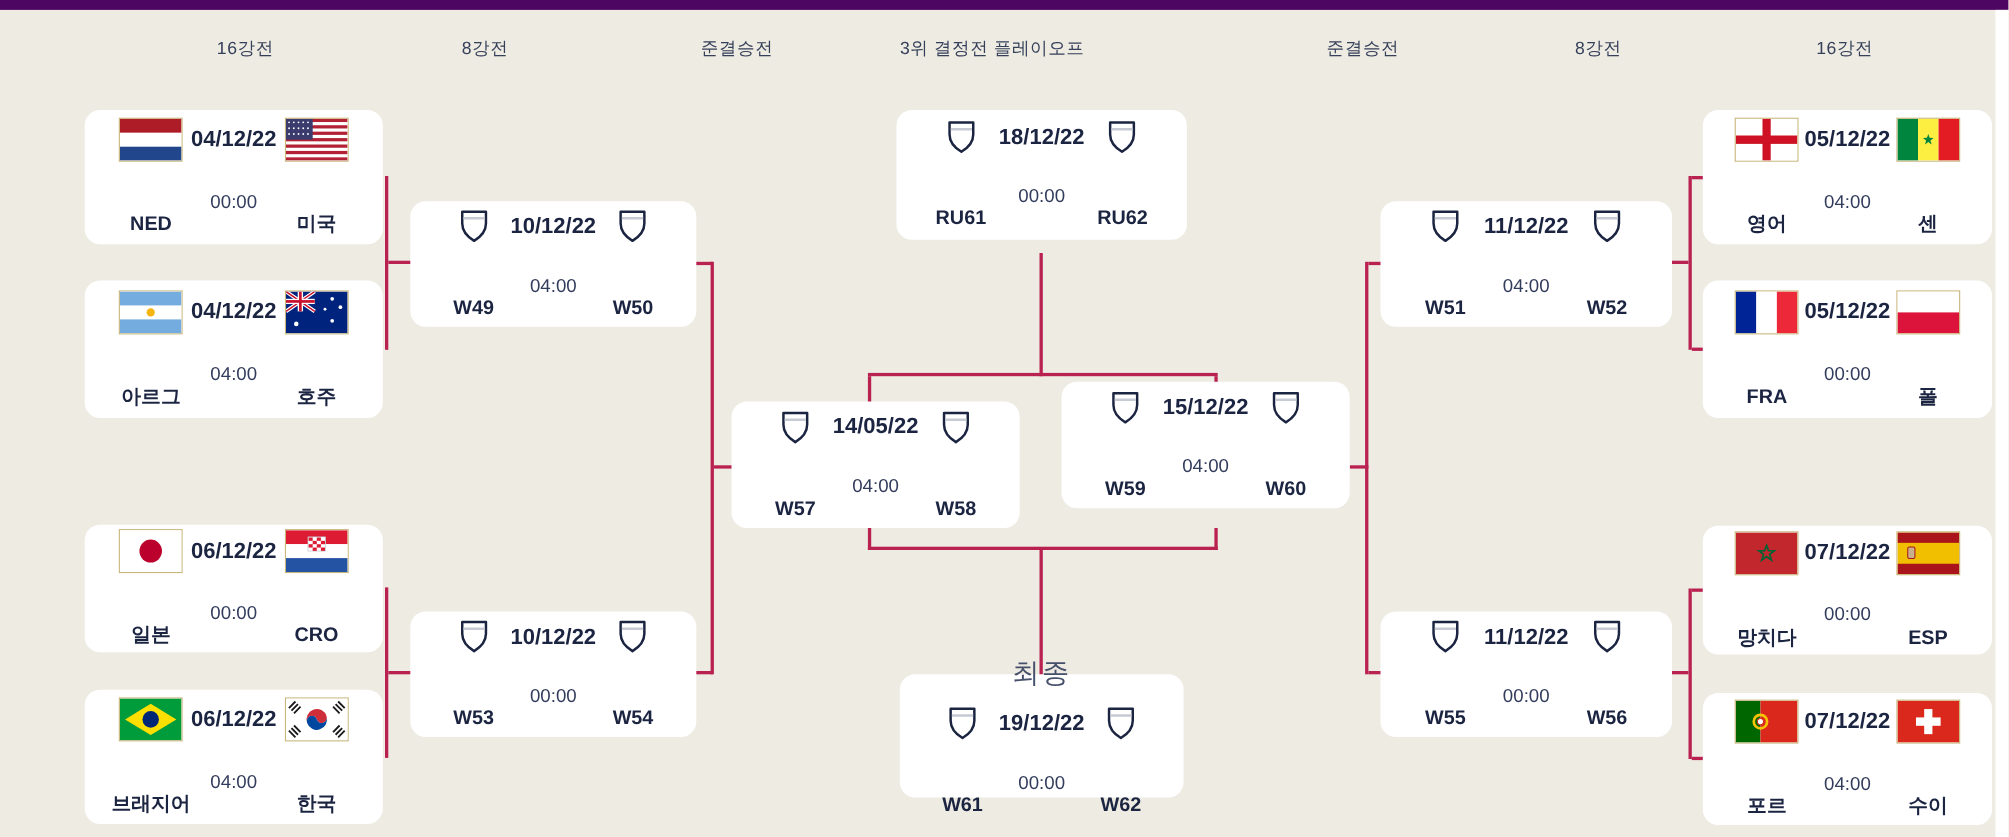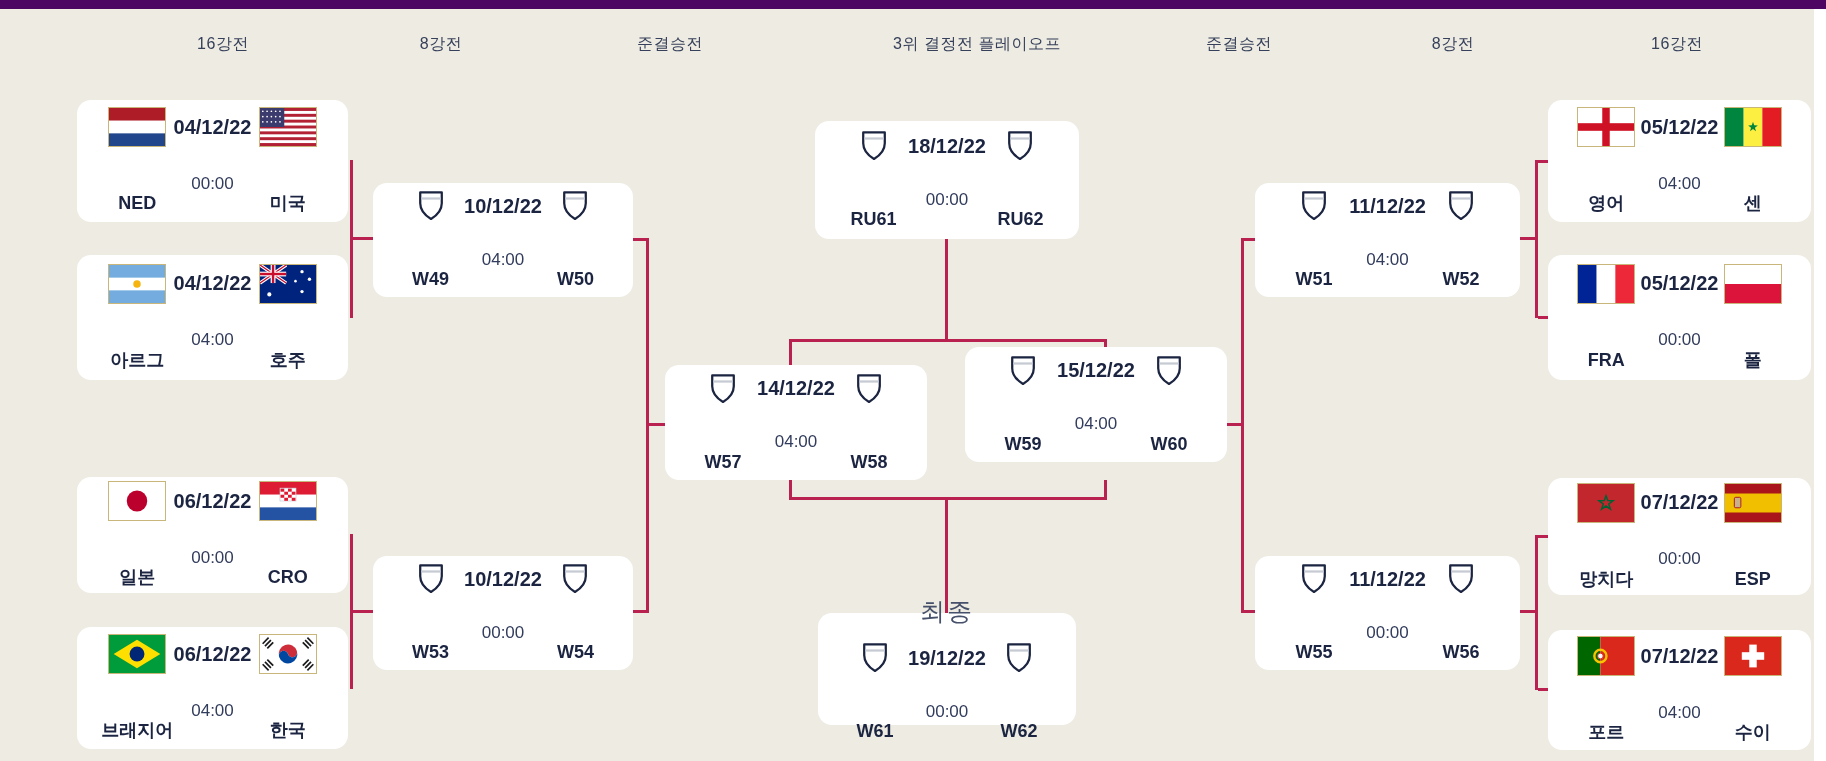--- a/index.html
+++ b/index.html
@@ -30,21 +30,21 @@
 </head>
 <body>
 
 <div class="stage">
   <div class="topbar"></div>
   <div class="right-gutter"></div>
 
   <span class="round-label" style="left:223px">16강전</span>
   <span class="round-label" style="left:441px">8강전</span>
   <span class="round-label" style="left:670px">준결승전</span>
-  <span class="round-label" style="left:977px">3위 결정전 플레이오프</span>
+  <span class="round-label" style="left:902px">3위 결정전 플레이오프</span>
   <span class="round-label" style="left:1239px">준결승전</span>
   <span class="round-label" style="left:1453px">8강전</span>
   <span class="round-label" style="left:1677px">16강전</span>
 
   <div class="line" style="left:350px;top:160px;width:3px;height:158px"></div>
   <div class="line" style="left:353px;top:237px;width:21px;height:3px"></div>
   <div class="line" style="left:350px;top:534px;width:3px;height:155px"></div>
   <div class="line" style="left:353px;top:610px;width:21px;height:3px"></div>
   <div class="line" style="left:632px;top:238px;width:16px;height:3px"></div>
   <div class="line" style="left:646px;top:238px;width:3px;height:375px"></div>
@@ -256,21 +256,21 @@
     <span class="team">W54</span>
   </div>
 
   <div class="card" style="left:665px;top:365px;width:262px;height:115px">
     <span class="flag is-shield">
         <svg xmlns="http://www.w3.org/2000/svg" viewBox="0 0 32 36">
           <path d="M4.5 3.5 H27.5 V15 C27.5 23.5 21.8 28.3 16 31.8 C10.2 28.3 4.5 23.5 4.5 15 Z" fill="#fff" stroke="#1b2440" stroke-width="2.4" stroke-linejoin="round"></path>
           <path d="M5.7 10 H26.3" stroke="#c6cad3" stroke-width="2.4"></path>
         </svg>
       </span>
-    <span class="date">14/12/22</span>
+    <span class="date">14/05/22</span>
     <span class="flag is-shield">
         <svg xmlns="http://www.w3.org/2000/svg" viewBox="0 0 32 36">
           <path d="M4.5 3.5 H27.5 V15 C27.5 23.5 21.8 28.3 16 31.8 C10.2 28.3 4.5 23.5 4.5 15 Z" fill="#fff" stroke="#1b2440" stroke-width="2.4" stroke-linejoin="round"></path>
           <path d="M5.7 10 H26.3" stroke="#c6cad3" stroke-width="2.4"></path>
         </svg>
       </span>
     <span class="team">W57</span>
     <span class="time">04:00</span>
     <span class="team">W58</span>
   </div>
@@ -286,21 +286,21 @@
         <svg xmlns="http://www.w3.org/2000/svg" viewBox="0 0 32 36">
           <path d="M4.5 3.5 H27.5 V15 C27.5 23.5 21.8 28.3 16 31.8 C10.2 28.3 4.5 23.5 4.5 15 Z" fill="#fff" stroke="#1b2440" stroke-width="2.4" stroke-linejoin="round"></path>
           <path d="M5.7 10 H26.3" stroke="#c6cad3" stroke-width="2.4"></path>
         </svg>
       </span>
     <span class="team">W59</span>
     <span class="time">04:00</span>
     <span class="team">W60</span>
   </div>
 
-  <div class="card" style="left:815px;top:121px;width:264px;height:118px">
+  <div class="card" style="left:815px;top:100px;width:264px;height:118px">
     <span class="flag is-shield">
         <svg xmlns="http://www.w3.org/2000/svg" viewBox="0 0 32 36">
           <path d="M4.5 3.5 H27.5 V15 C27.5 23.5 21.8 28.3 16 31.8 C10.2 28.3 4.5 23.5 4.5 15 Z" fill="#fff" stroke="#1b2440" stroke-width="2.4" stroke-linejoin="round"></path>
           <path d="M5.7 10 H26.3" stroke="#c6cad3" stroke-width="2.4"></path>
         </svg>
       </span>
     <span class="date">18/12/22</span>
     <span class="flag is-shield">
         <svg xmlns="http://www.w3.org/2000/svg" viewBox="0 0 32 36">
           <path d="M4.5 3.5 H27.5 V15 C27.5 23.5 21.8 28.3 16 31.8 C10.2 28.3 4.5 23.5 4.5 15 Z" fill="#fff" stroke="#1b2440" stroke-width="2.4" stroke-linejoin="round"></path>

